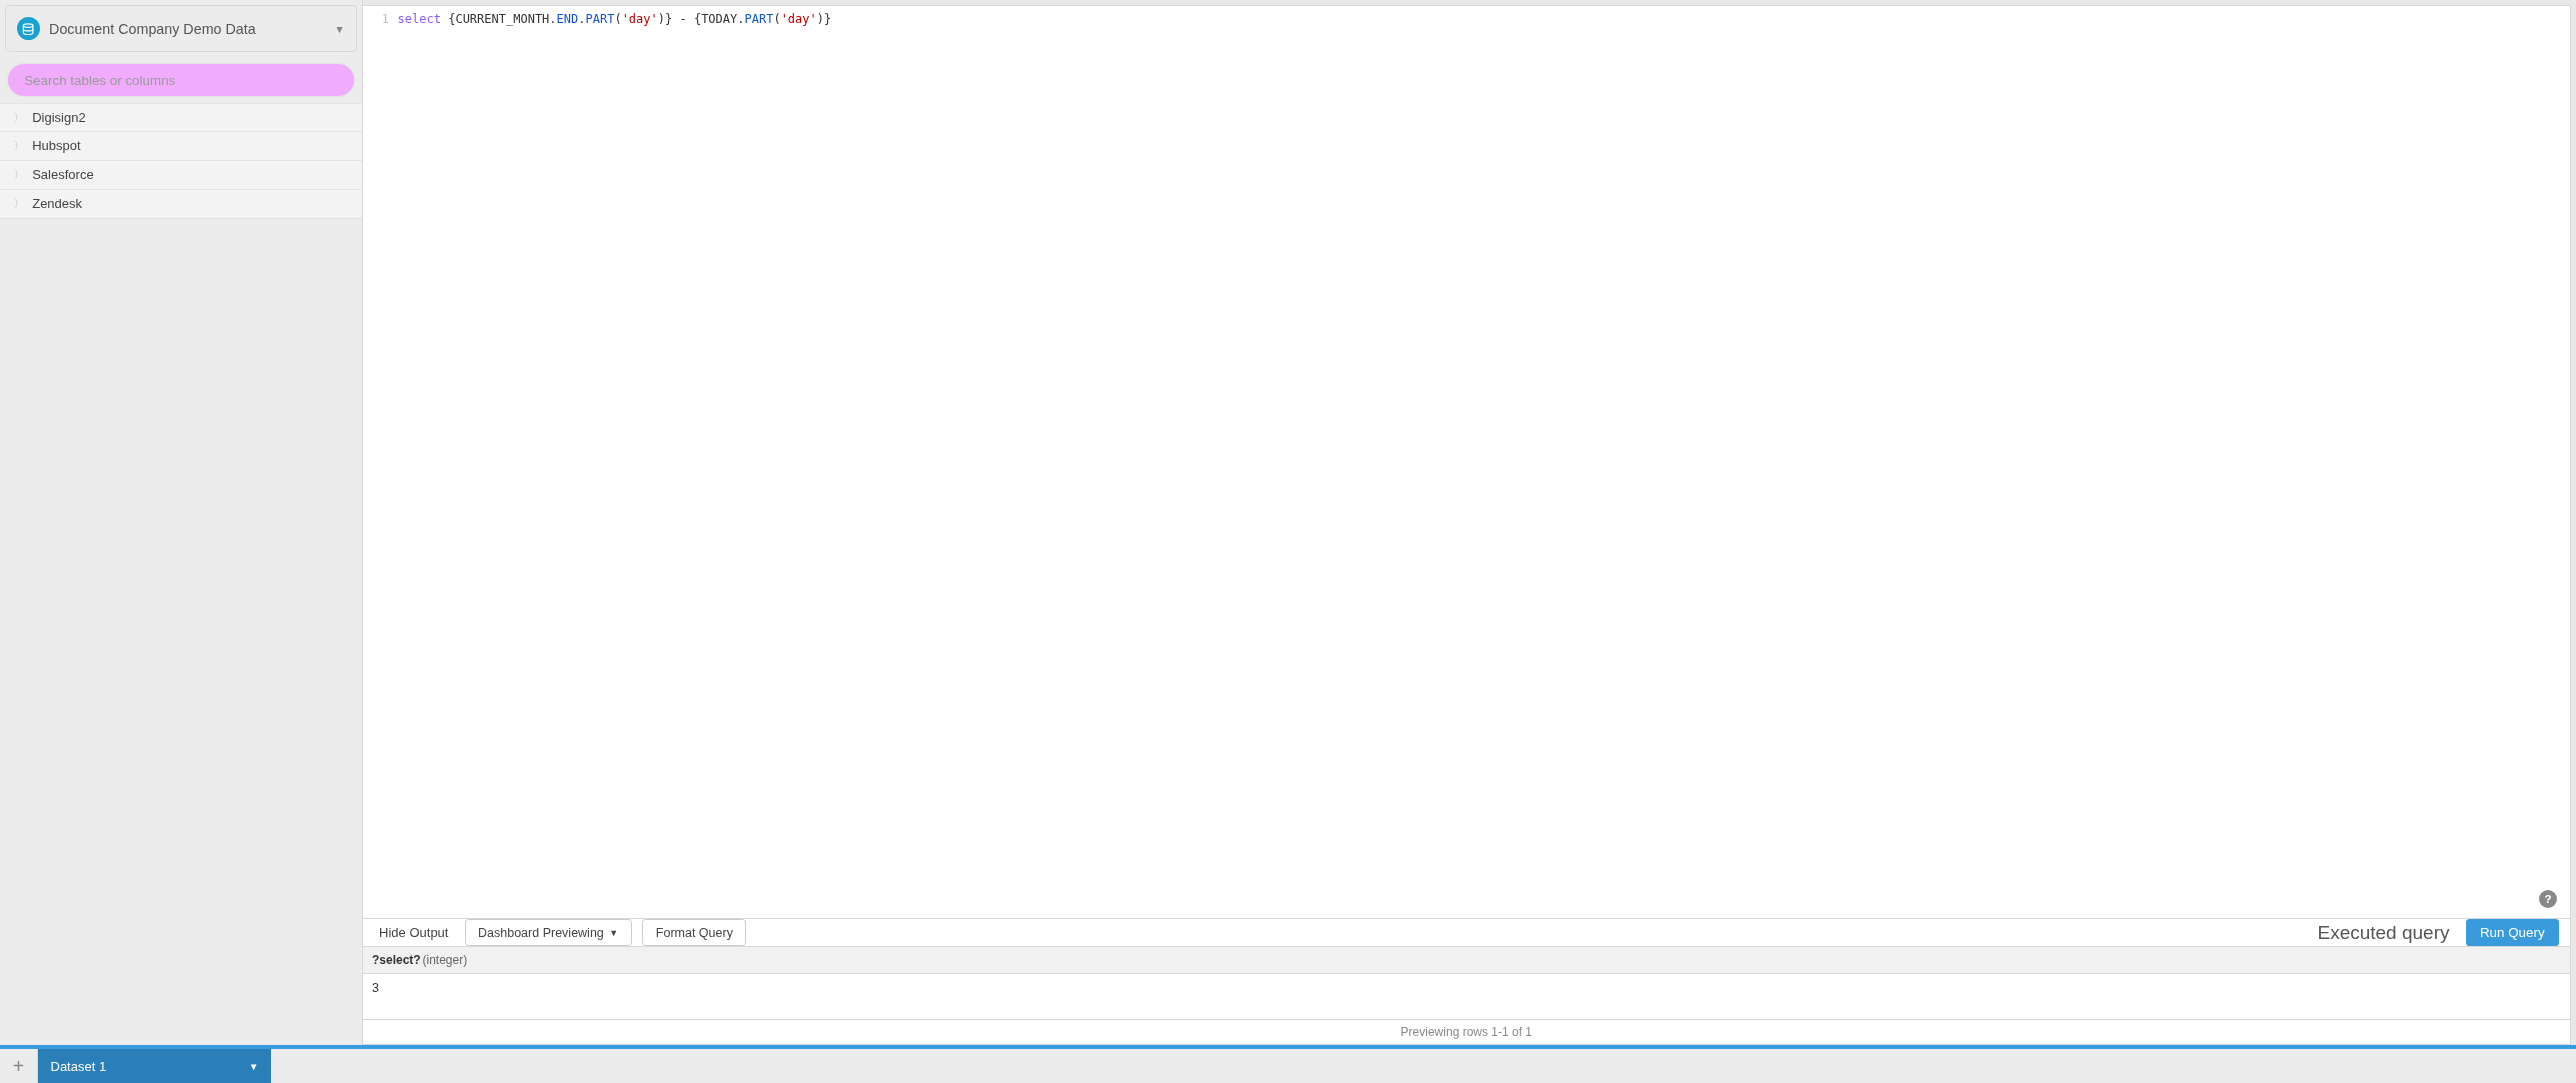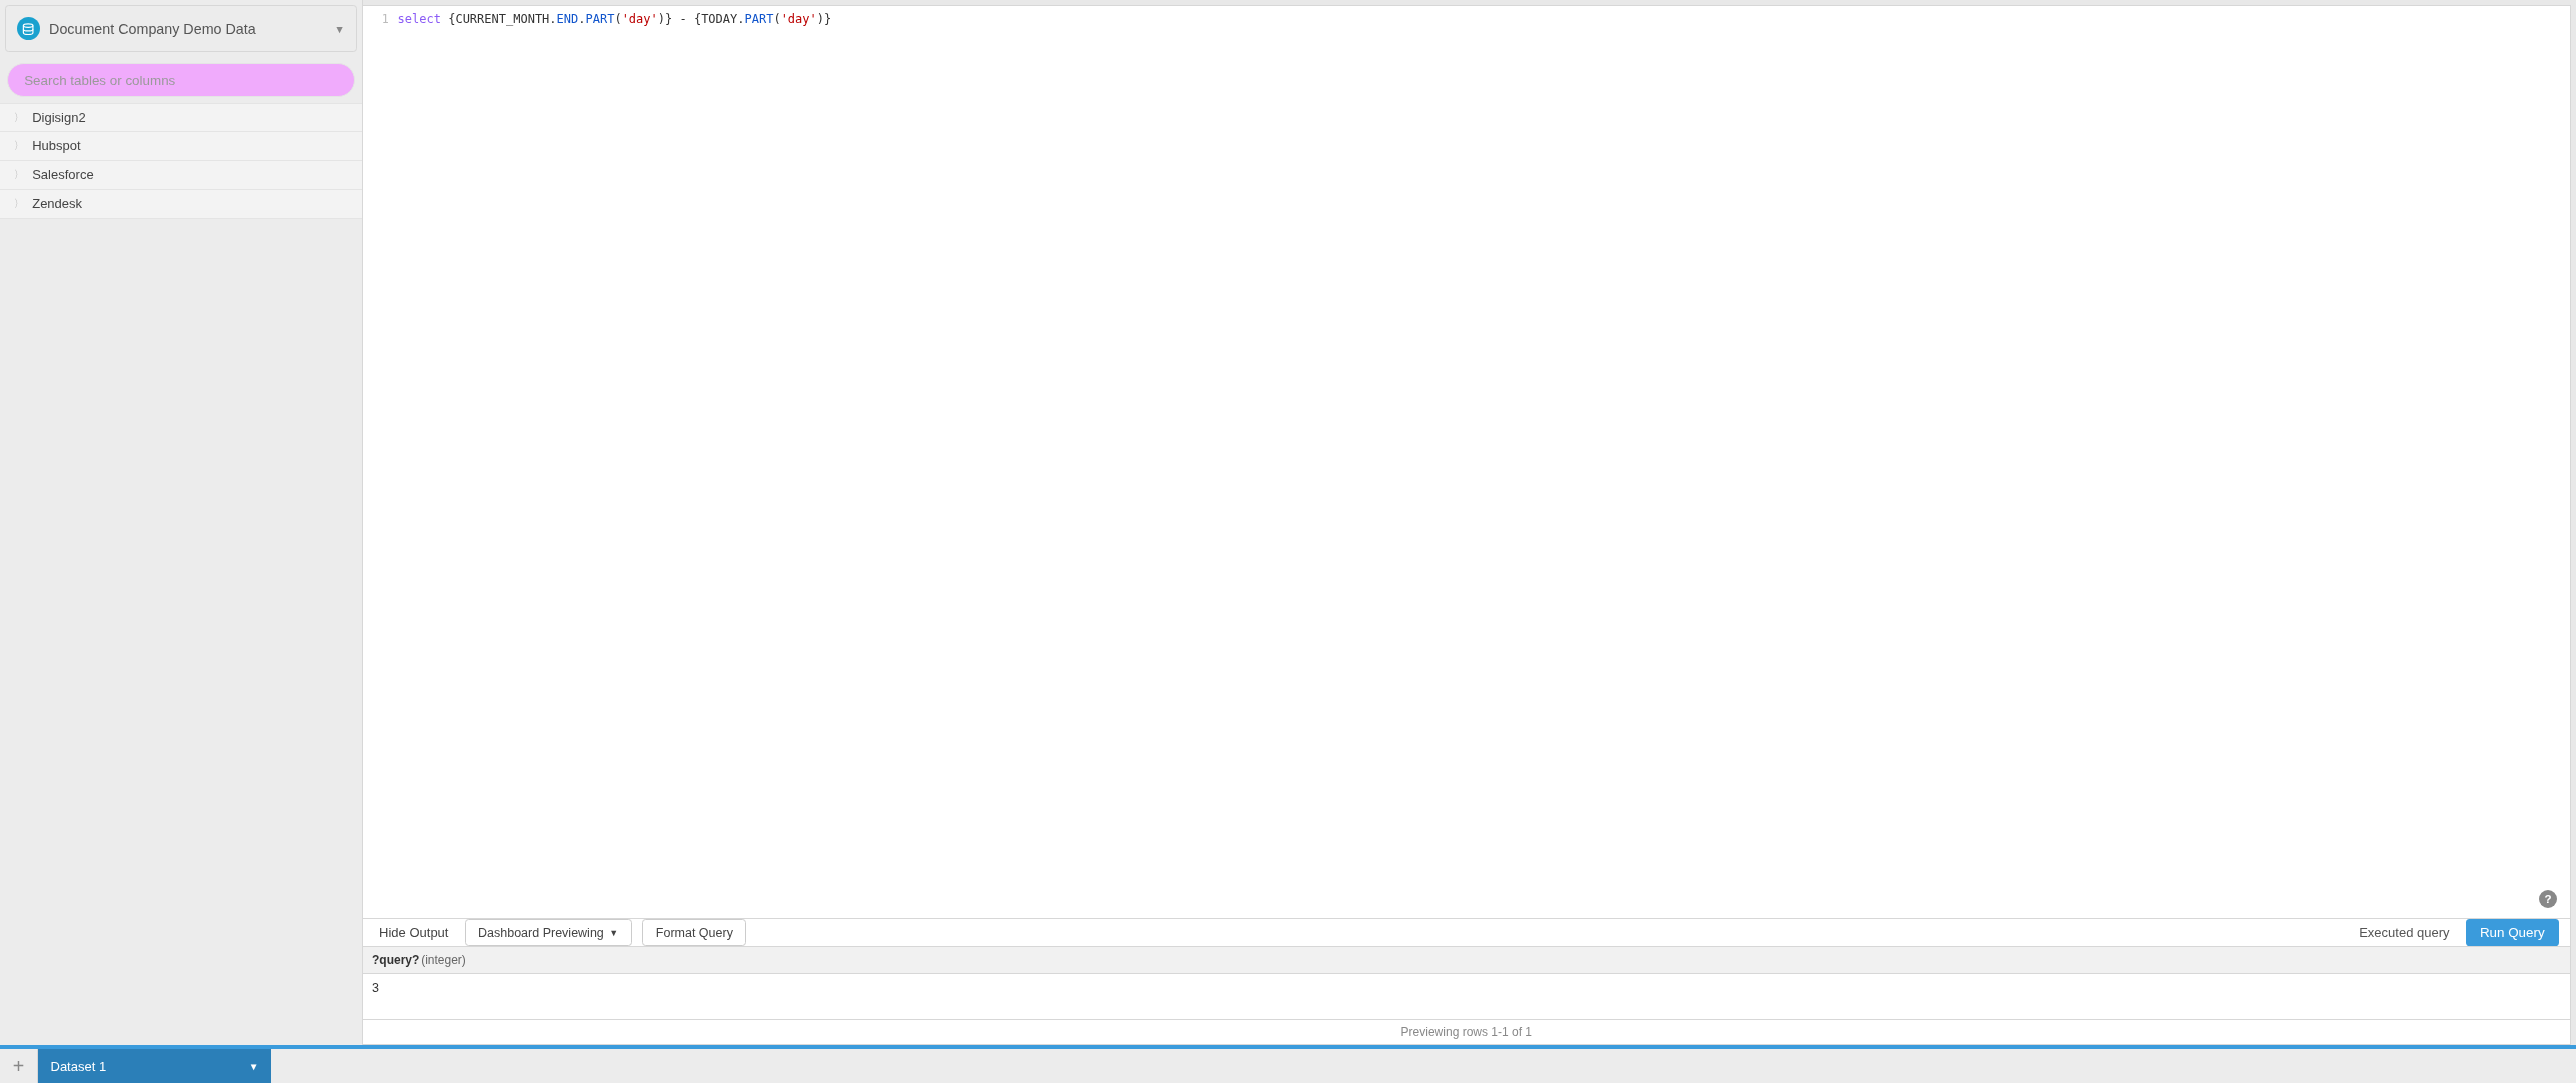--- a/index.html
+++ b/index.html
@@ -27,21 +27,21 @@
   .editor { flex: 1; font-family: Menlo, Consolas, monospace; font-size: 12px; padding: 5.4px 0 0 3.6px; white-space: pre; overflow: auto; }
   .kw-purple { color: #8b5cf6; }
   .kw-func { color: #1155cc; }
   .kw-str { color: #b00; }
   .help-icon { position: absolute; right: 12.5px; bottom: 10.7px; width: 18px; height: 18px; border-radius: 50%; background: #888; color: #fff; display: flex; align-items: center; justify-content: center; font-size: 11.6px; font-weight: bold; cursor: pointer; }
   .toolbar { display: flex; align-items: center; height: 28px; border-top: 0.9px solid #d7d7d7; padding: 0 10.7px; gap: 10.7px; }
   .toolbar .lbl { color: #444; font-size: 13px; padding: 0 5.4px; cursor: pointer; }
   .btn { height: 27px; padding: 0 12.5px; border: 0.9px solid #ccc; border-radius: 3.6px; background: #fff; color: #444; font-size: 12.5px; display: inline-flex; align-items: center; cursor: pointer; }
   .btn .caret { margin-left: 5.4px; font-size: 9px; }
   .toolbar-spacer { flex: 1; }
-  .exec-label { color: #555; font-size: 13px; margin-right: 5.4px; }
+  .exec-label { color: #555; font-size: 19px; margin-right: 5.4px; }
   .btn-primary { background: #3a9bdc; border-color: #3a9bdc; color: #fff; font-size: 13.4px; height: 27px; padding: 0 14.3px; border-radius: 3.6px; display: inline-flex; align-items: center; cursor: pointer; }
   .results { border-top: 0.9px solid #d7d7d7; display: flex; flex-direction: column; }
   .results-header { height: 27px; background: #f1f1f1; border-bottom: 0.9px solid #d7d7d7; padding: 0 9px; display: flex; align-items: center; font-size: 12px; }
   .col-name { font-weight: 600; color: #333; }
   .col-type { color: #666; margin-left: 1.8px; }
   .results-row { height: 27px; padding: 0 9px; display: flex; align-items: center; font-size: 12.5px; color: #333; }
   .results-pad { height: 18px; }
   .results-footer { height: 25px; border-top: 0.9px solid #d7d7d7; display: flex; align-items: center; justify-content: center; color: #888; font-size: 12px; }
   .bottom-strip { height: 3.6px; background: #3a9bdc; }
   .bottom-tabs { height: 34px; background: #ececec; display: flex; align-items: stretch; }
@@ -108,21 +108,21 @@
           <span class="caret">▼</span>
         </span>
         <span class="btn">Format Query</span>
         <div class="toolbar-spacer"></div>
         <span class="exec-label">Executed query</span>
         <span class="btn-primary">Run Query</span>
       </div>
 
       <div class="results">
         <div class="results-header">
-          <span class="col-name">?query?</span>
+          <span class="col-name">?select?</span>
           <span class="col-type">(integer)</span>
         </div>
         <div class="results-row">
           <span>3</span>
         </div>
         <div class="results-pad"></div>
         <div class="results-footer">
           <span>Previewing rows 1-1 of 1</span>
         </div>
       </div>

